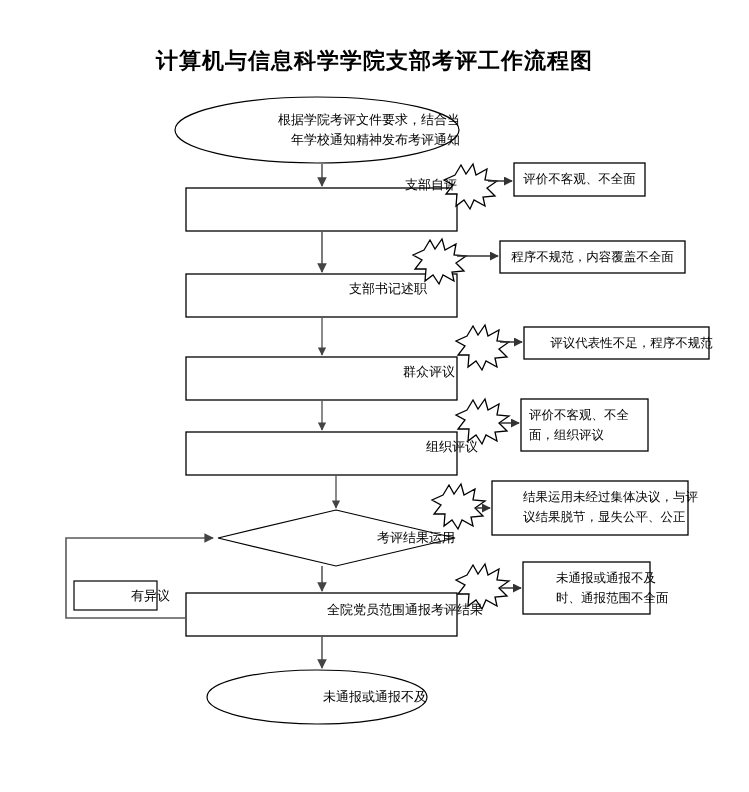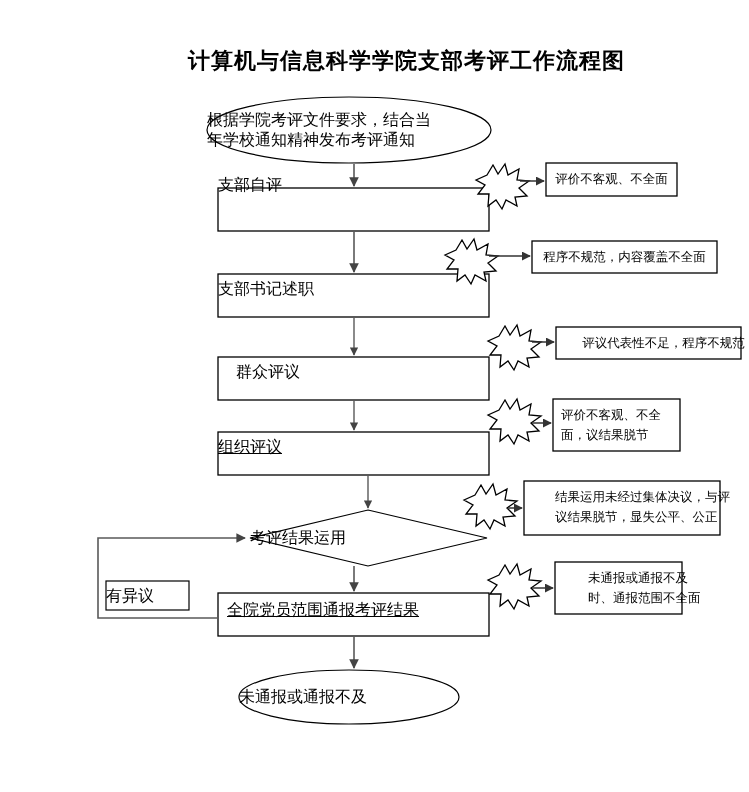--- a/index.html
+++ b/index.html
@@ -10,36 +10,35 @@
   body {
     width: 749px;
     height: 792px;
     position: relative;
     font-family: "Liberation Sans", "DejaVu Sans", sans-serif;
     overflow: hidden;
   }
   #flow-root {
     position: absolute;
     inset: 0;
-    margin-left: 32px;
   }
   svg.layer {
     position: absolute;
     left: 0;
     top: 0;
     width: 749px;
     height: 792px;
     overflow: visible;
   }
   .node-text {
     position: absolute;
     color: #000000;
-    font-size: 16px;
+    font-size: 13px;
     line-height: 20px;
-    text-align: left;
+    text-align: right;
     white-space: pre-line;
     pointer-events: none;
   }
   .note-text {
     position: absolute;
     color: #000000;
     font-size: 12.5px;
     line-height: 20px;
     white-space: pre-line;
   }
@@ -136,40 +135,40 @@
     <rect x="523" y="562" width="127" height="52" fill="#ffffff" stroke="#000000" stroke-width="1.3"></rect>
   </svg>
 
   <div class="node-text" style="left:175px; top:110px; width:285px;">根据学院考评文件要求，结合当
 年学校通知精神发布考评通知</div>
 
   <div class="node-text" style="left:186px; top:175px; width:271px;">支部自评</div>
 
   <div class="node-text" style="left:186px; top:279px; width:241px;">支部书记述职</div>
 
-  <div class="node-text" style="left:204px; top:362px; width:271px;">群众评议</div>
+  <div class="node-text" style="left:184px; top:362px; width:271px;">群众评议</div>
 
-  <div class="node-text" style="left:186px; top:437px; width:292px;text-decoration:underline;">组织评议</div>
+  <div class="node-text" style="left:186px; top:437px; width:292px;">组织评议</div>
 
   <div class="node-text" style="left:218px; top:528px; width:237px;">考评结果运用</div>
 
-  <div class="node-text" style="left:195px; top:600px; width:297px;text-decoration:underline;">全院党员范围通报考评结果</div>
+  <div class="node-text" style="left:186px; top:600px; width:297px;">全院党员范围通报考评结果</div>
 
   <div class="node-text" style="left:74px; top:586px; width:96px;">有异议</div>
 
   <div class="node-text" style="left:207px; top:687px; width:220px;">未通报或通报不及</div>
 
   <div class="note-text" style="left:500px; top:247px; width:185px; text-align:center;">程序不规范，内容覆盖不全面</div>
 
   <div class="note-text" style="left:514px; top:169px; width:131px; text-align:center;">评价不客观、不全面</div>
 
   <div class="note-text" style="left:524px; top:333px; width:215px; text-align:center;">评议代表性不足，程序不规范</div>
 
   <div class="note-text" style="left:529px; top:405px; width:115px; text-align:left;">评价不客观、不全
-面，议结果脱节</div>
+面，组织评议</div>
 
   <div class="note-text" style="left:523px; top:487px; width:182px; text-align:left;">结果运用未经过集体决议，与评
 议结果脱节，显失公平、公正</div>
 
   <div class="note-text" style="left:556px; top:568px; width:115px; text-align:left;">未通报或通报不及
 时、通报范围不全面</div>
 
 </div>
 
 </body></html>

